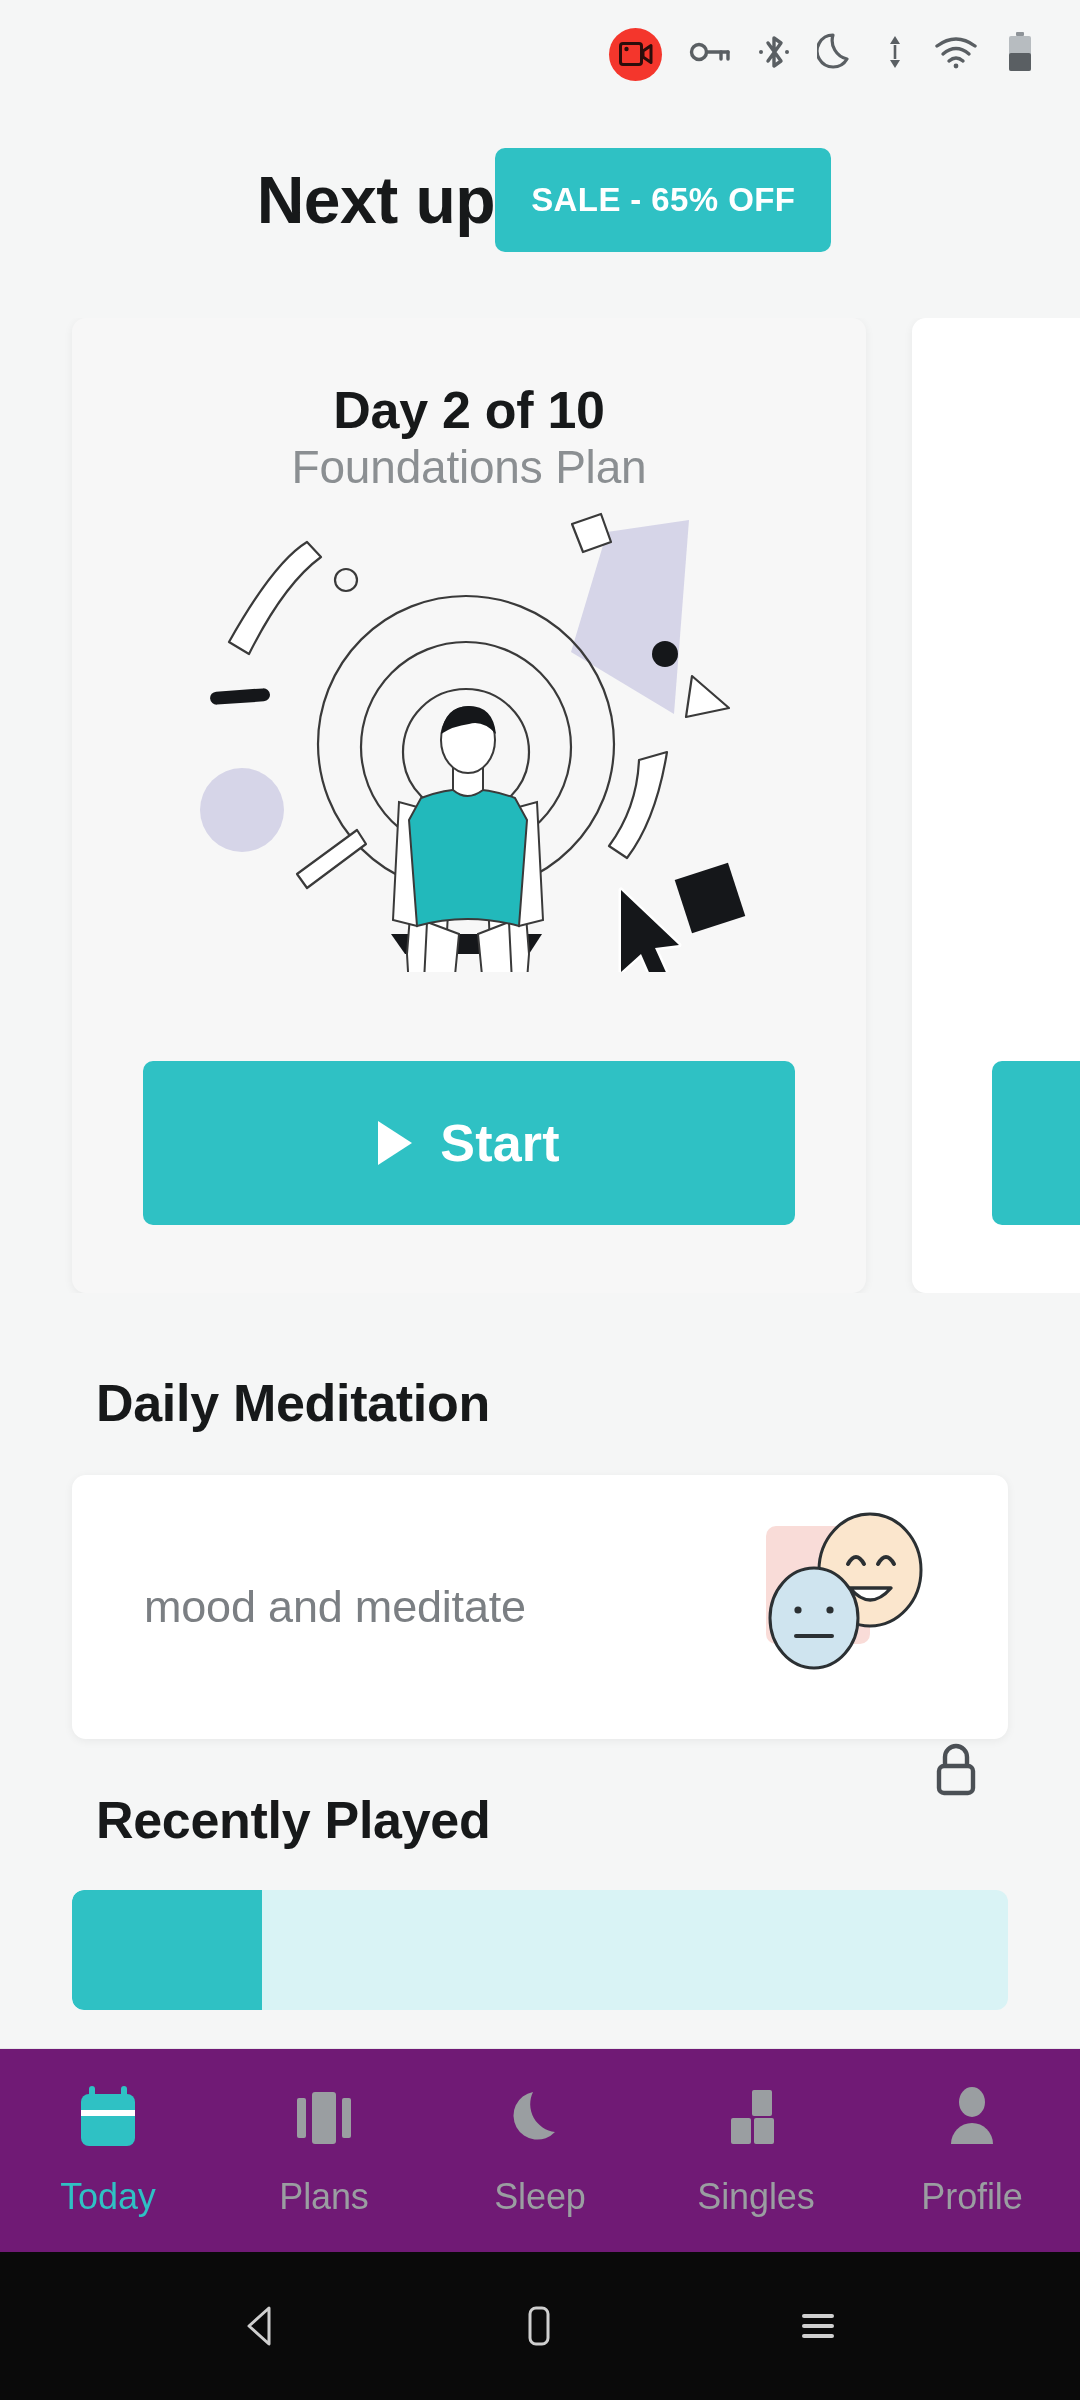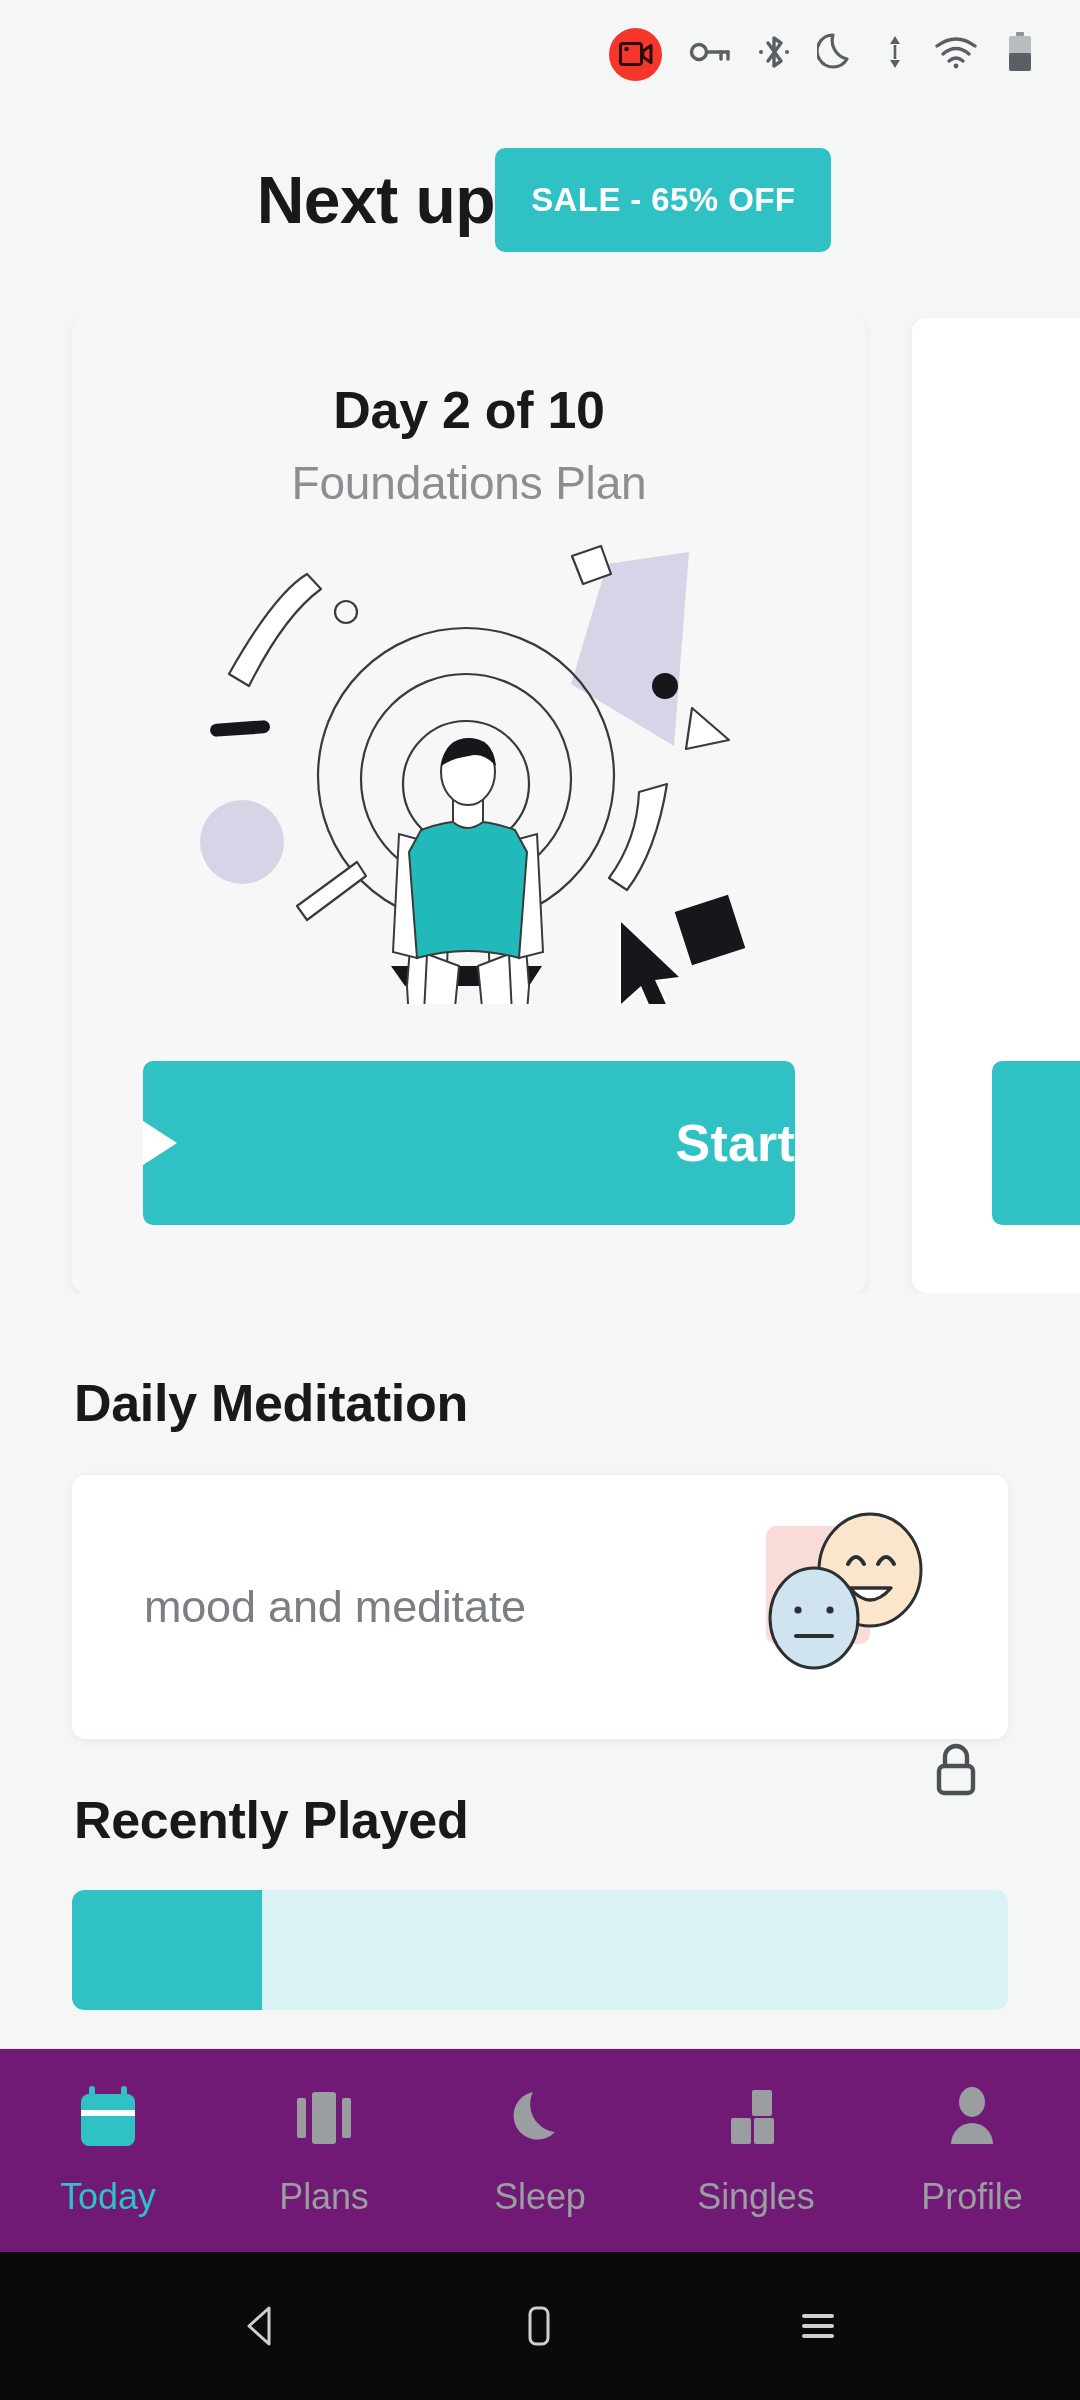--- a/index.html
+++ b/index.html
@@ -55,40 +55,39 @@
     overflow:hidden;
   }
   .plan-card{
     flex:0 0 auto;
     width:794px; height:975px;
     background:#f7f7f7;
     border-radius:14px;
     box-shadow:0 2px 10px rgba(0,0,0,.06);
     display:flex; flex-direction:column; align-items:center;
     padding-top:62px;
-    gap:16px;
   }
   .plan-card.secondary{
     background:#ffffff;
     width:560px;
     position:relative;
     padding-top:0;
   }
   .card-day{
     font-size:52px; font-weight:bold; color:#17191a; letter-spacing:-.3px;
   }
   .card-plan{
     font-size:46px; color:#8b8f92; letter-spacing:-.2px;
   }
   .illu{ margin-top:8px; }
   .start-btn{
     margin-top:auto; margin-bottom:68px;
     width:652px; height:164px;
     background:#2fc1c4; border:none; border-radius:10px;
-    display:flex; align-items:center; justify-content:space-between; gap:28px;
+    display:flex; align-items:center; justify-content:center; gap:28px;
     cursor:pointer;
   }
   .start-btn .tri{
     width:0;height:0;
     border-left:34px solid #fff;
     border-top:22px solid transparent;
     border-bottom:22px solid transparent;
   }
   .start-btn .lbl{
     color:#fff; font-size:52px; font-weight:bold; letter-spacing:.2px;
@@ -97,21 +96,21 @@
   .sec-teal-btn{
     position:absolute; left:80px; bottom:68px;
     width:652px; height:164px;
     background:#2fc1c4; border-radius:10px; border:none;
     cursor:pointer;
   }
 
   
   .section-title{
     font-size:52px; font-weight:bold; color:#17191a;
-    padding:0 74px; letter-spacing:-.3px;
+    padding:0 96px; letter-spacing:-.3px;
   }
   .sec-daily{ margin-top:80px; }
 
   .mood-card{
     margin:42px 72px 0 72px;
     height:264px;
     background:#ffffff; border-radius:14px;
     box-shadow:0 2px 10px rgba(0,0,0,.06);
     display:flex; align-items:center; justify-content:space-between;
     padding:0 56px 0 72px;

